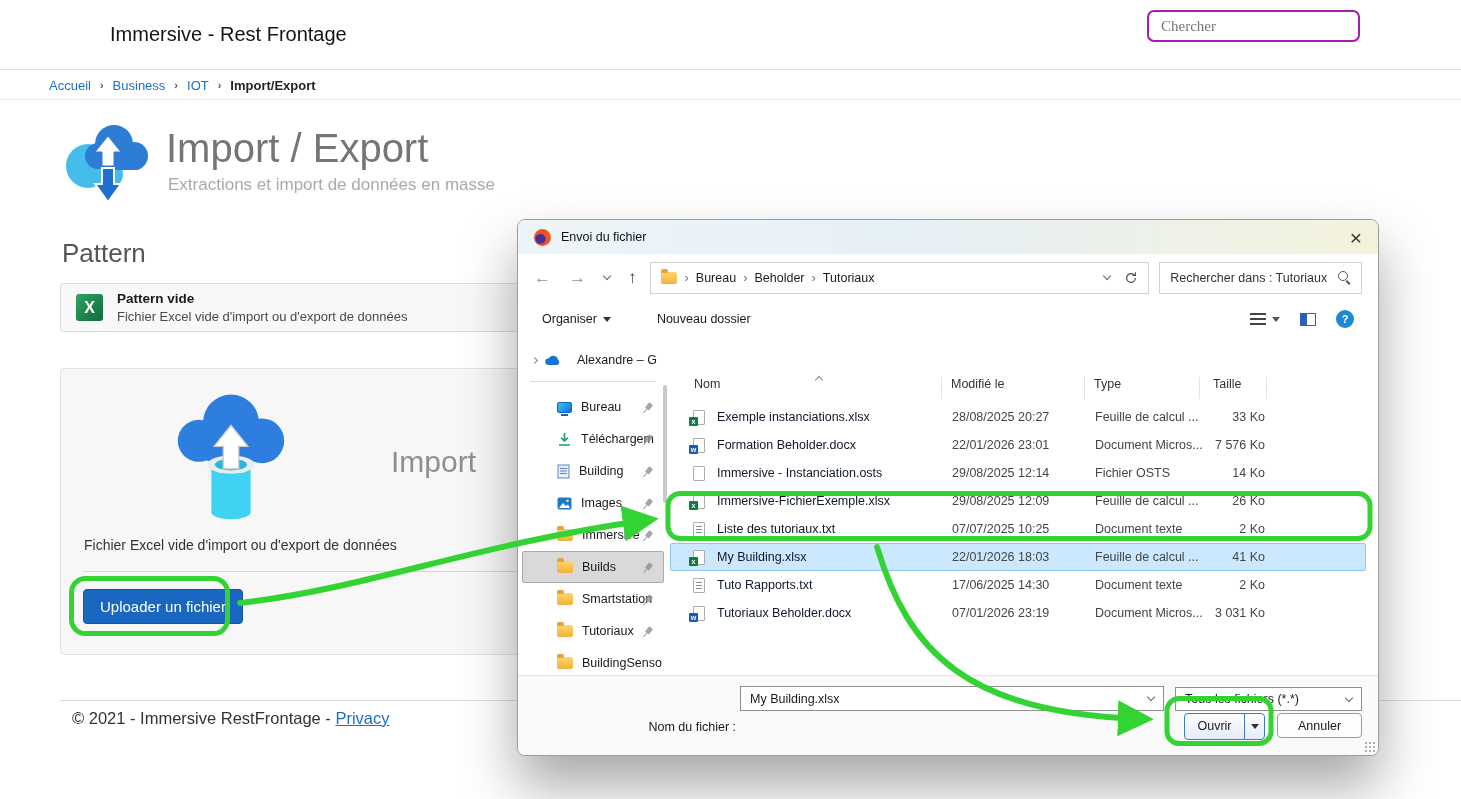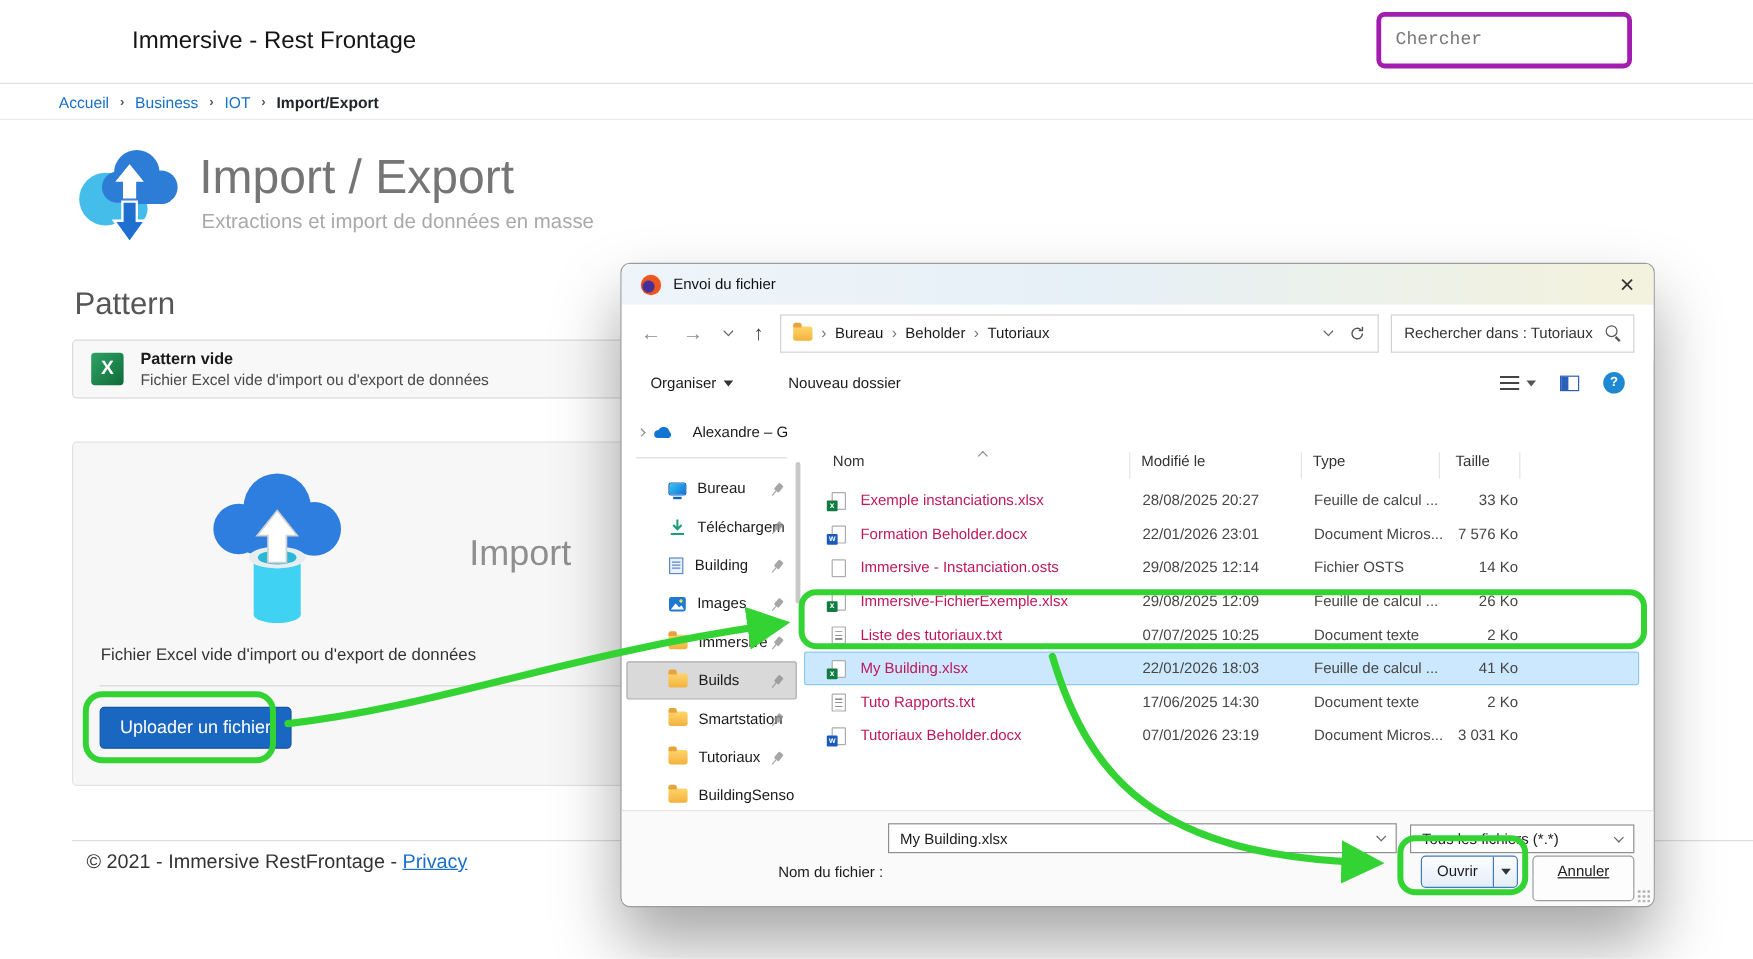--- a/index.html
+++ b/index.html
@@ -6,23 +6,23 @@
   html,body { width:1461px; height:799px; overflow:hidden; background:#fff;
     font-family:"Liberation Sans","DejaVu Sans",sans-serif; }
   .stage { position:relative; width:1461px; height:799px; }
 
   
   .topnav { position:absolute; top:0; left:0; width:100%; height:70px;
     border-bottom:1px solid #dcdcdc; display:flex; align-items:center; background:#fff; }
   .brand { margin-left:110px; font-size:20px; color:#141414; white-space:nowrap; }
   .menu { margin-left:24px; display:flex; gap:26px; font-size:15.5px; color:#212529; }
   .menu span { cursor:default; white-space:nowrap; }
-  .search-top { position:absolute; right:101px; top:10px; width:213px; height:47px;
-    border:4px solid #a21caf; border-radius:7px; padding:0 12px; font-size:15px;
-    color:#444; outline:none; font-family:Liberation Mono, monospace; }
+  .search-top { position:absolute; right:101px; top:10px; width:213px; height:32px;
+    border:2px solid #a21caf; border-radius:7px; padding:0 12px; font-size:15px;
+    color:#444; outline:none; font-family:Liberation Serif, serif; }
   .search-top::placeholder { color:#777; }
 
   
   .breadcrumb { position:absolute; top:71px; left:0; width:100%; height:29px;
     border-bottom:1px solid #ececec; display:flex; align-items:center;
     padding-left:49px; font-size:13px; gap:9px; background:#fff; }
   .breadcrumb a { color:#1a6fc9; text-decoration:none; }
   .bc-sep { color:#555; font-weight:700; font-size:11px; }
   .bc-current { color:#212529; font-weight:700; }
 
@@ -131,21 +131,21 @@
   .fhead { position:absolute; top:4px; left:0; right:12px; height:24px; color:#333; }
   .fhead span { position:absolute; top:4px; }
   .fh-sep { position:absolute; top:0; bottom:-2px; width:1px; background:#e4e4e4; }
   .sort-caret { position:absolute; left:148px; top:-4px; width:6px; height:6px;
     border-right:1.3px solid #888; border-bottom:1.3px solid #888; transform:rotate(-135deg); }
   .frows { position:absolute; top:34px; left:2px; right:12px; }
   .frow { height:28px; position:relative; border:1px solid transparent; border-radius:2px; }
   .frow.selected { background:#cce8ff; border-color:#8fc7ef; }
   .frow span { position:absolute; top:6px; }
   .f-icon { position:absolute; left:22px; top:5px; }
-  .f-name { left:46px; color:#be185d; }
+  .f-name { left:46px; color:#0f172a; }
   .f-mod { left:281px; color:#454545; }
   .f-type { left:424px; color:#454545; }
   .f-size { left:490px; width:104px; text-align:right; color:#454545; }
 
   .fpage { width:12px; height:15px; border:1px solid #adadad; background:#fff;
     border-radius:1px; position:relative; }
   .fbadge { position:absolute; left:-5px; bottom:-1px; width:9px; height:9px;
     color:#fff; font-size:7px; font-weight:700; display:flex; align-items:center;
     justify-content:center; border-radius:1px; }
   .fbadge.x { background:#107c41; }
@@ -159,22 +159,22 @@
   .fname-box { position:absolute; left:222px; top:10px; width:424px; height:25px;
     border:1px solid #8f8f8f; background:#fff; display:flex; align-items:center; padding:0 9px; }
   .box-chev { margin-left:auto; width:6px; height:6px; border-right:1.3px solid #666;
     border-bottom:1.3px solid #666; transform:rotate(45deg); margin-top:-3px; }
   .ftype-box { position:absolute; left:657px; top:11px; width:187px; height:24px;
     border:1px solid #8f8f8f; background:#fff; display:flex; align-items:center; padding:0 9px; }
   .open-btn { position:absolute; left:666px; top:37px; width:81px; height:27px; display:flex;
     border:1px solid #3e7bbf; border-radius:4px; background:linear-gradient(#fdfdff,#e3edf9); }
   .open-main { flex:1; text-align:center; line-height:25px; }
   .open-arrow { width:20px; border-left:1px solid #3e7bbf; display:flex; align-items:center; justify-content:center; }
-  .cancel-btn { position:absolute; left:759px; top:37px; width:85px; height:38px;
-    border:1px solid #9c9c9c; border-radius:4px; background:#fdfdfd; text-align:center; line-height:25px;text-decoration:underline; }
+  .cancel-btn { position:absolute; left:759px; top:37px; width:85px; height:25px;
+    border:1px solid #9c9c9c; border-radius:4px; background:#fdfdfd; text-align:center; line-height:25px; }
   .grip { position:absolute; right:3px; bottom:3px; width:11px; height:11px;
     background-image:radial-gradient(#b0b0b0 1px,transparent 1.3px); background-size:4px 4px; }
 
   
   .annotations { position:absolute; left:0; top:0; width:1461px; height:799px;
     z-index:50; pointer-events:none; }
 </style>
 </head>
 <body>
 

